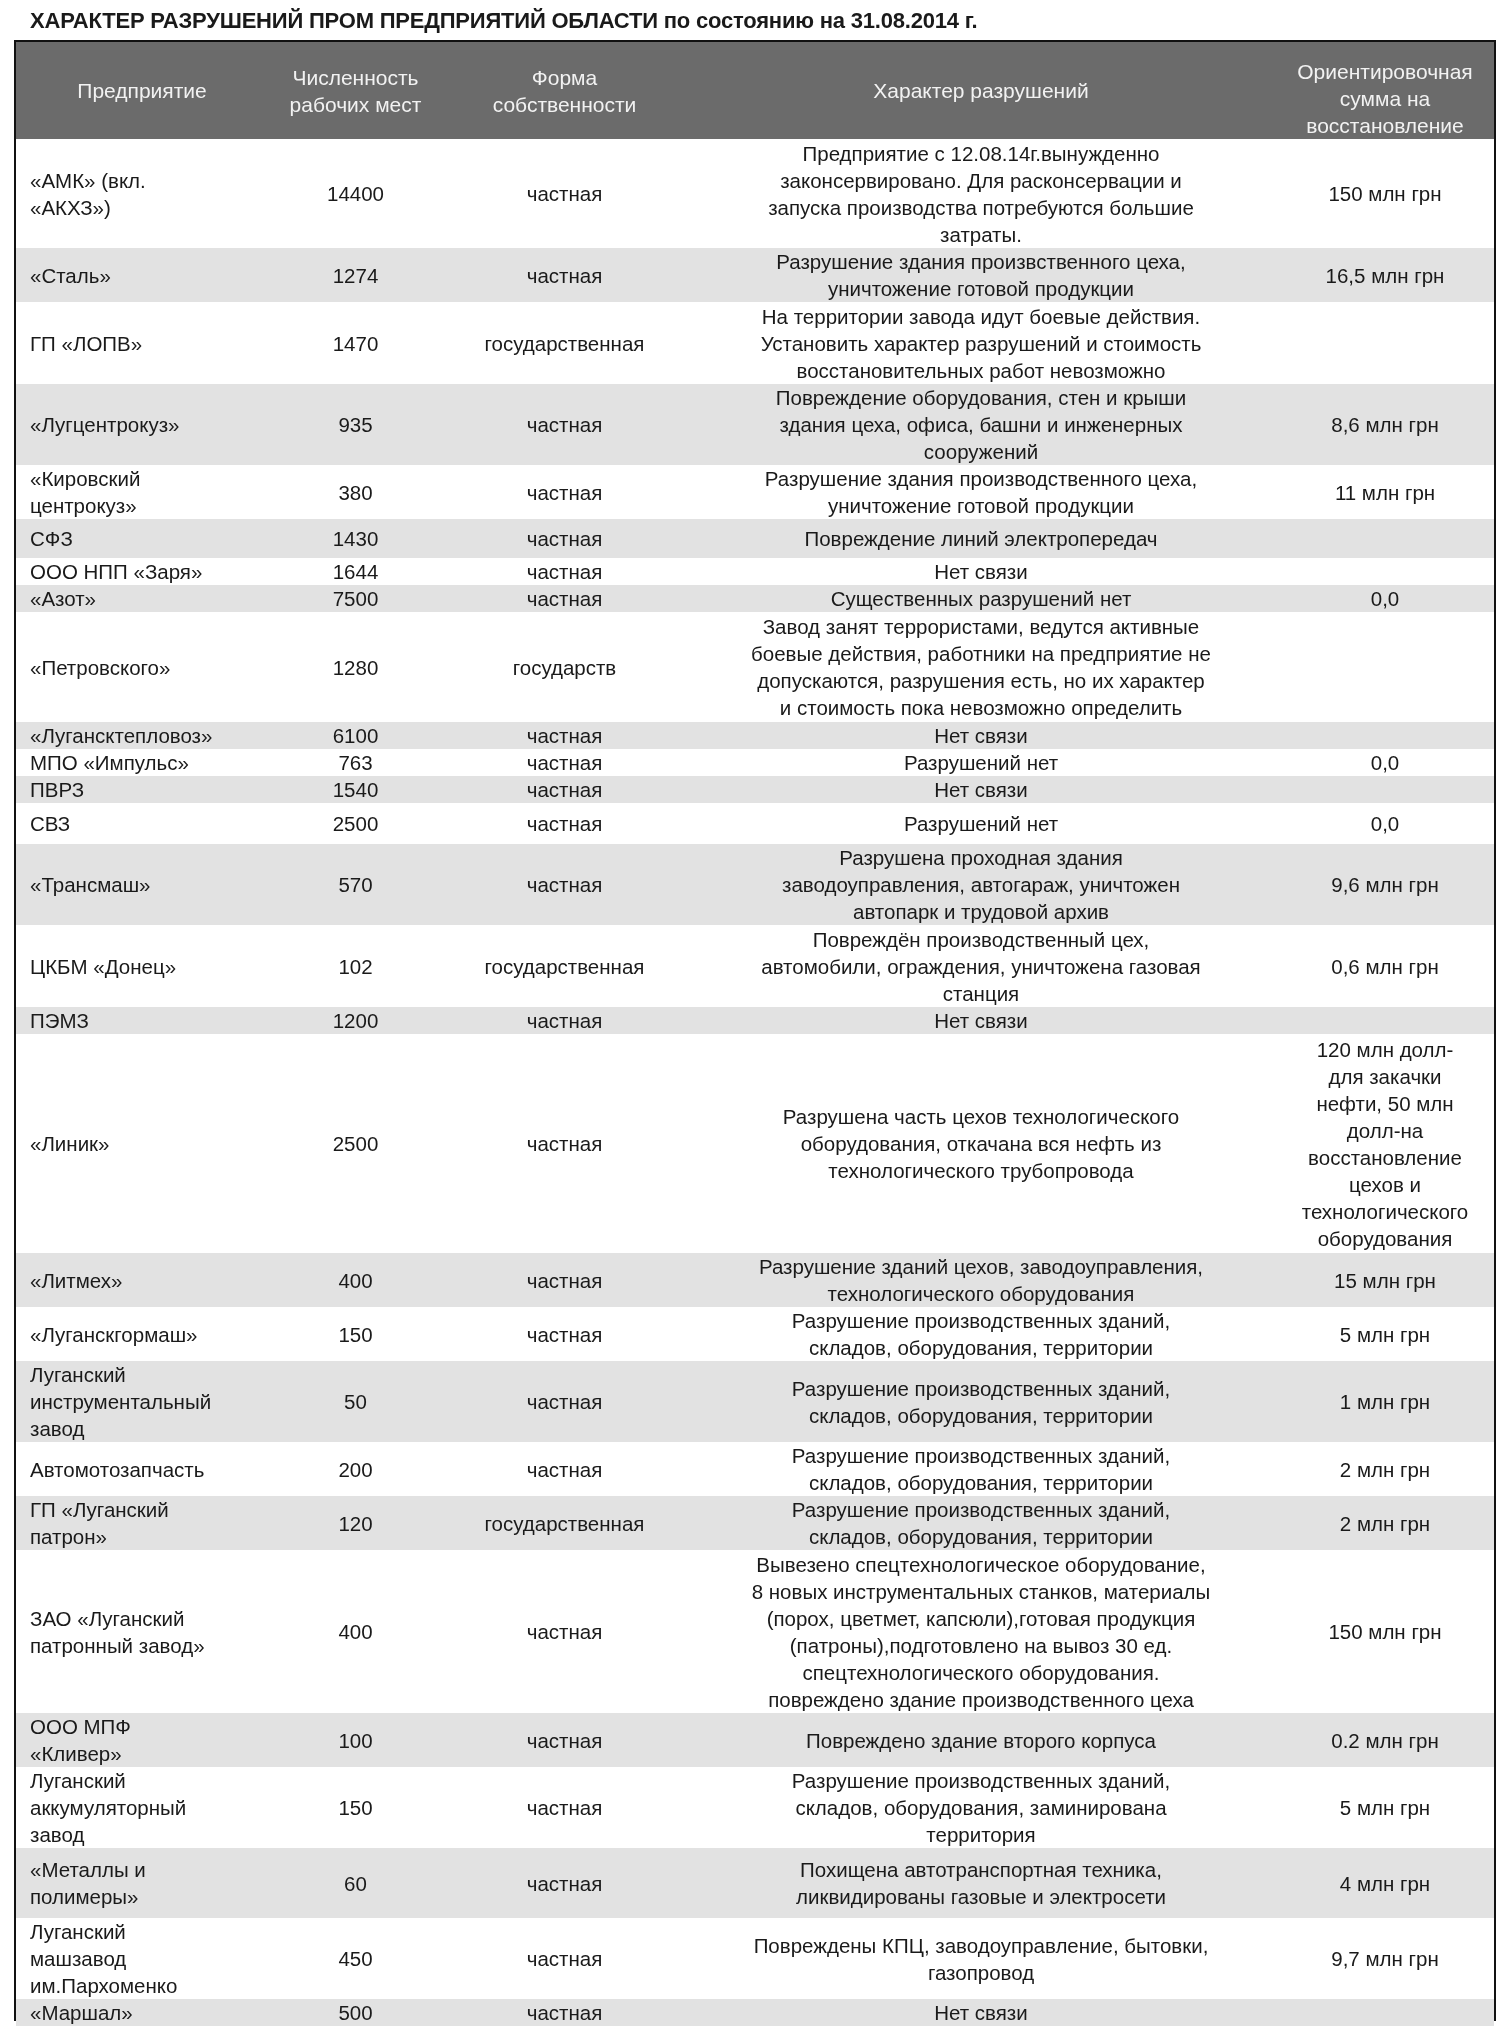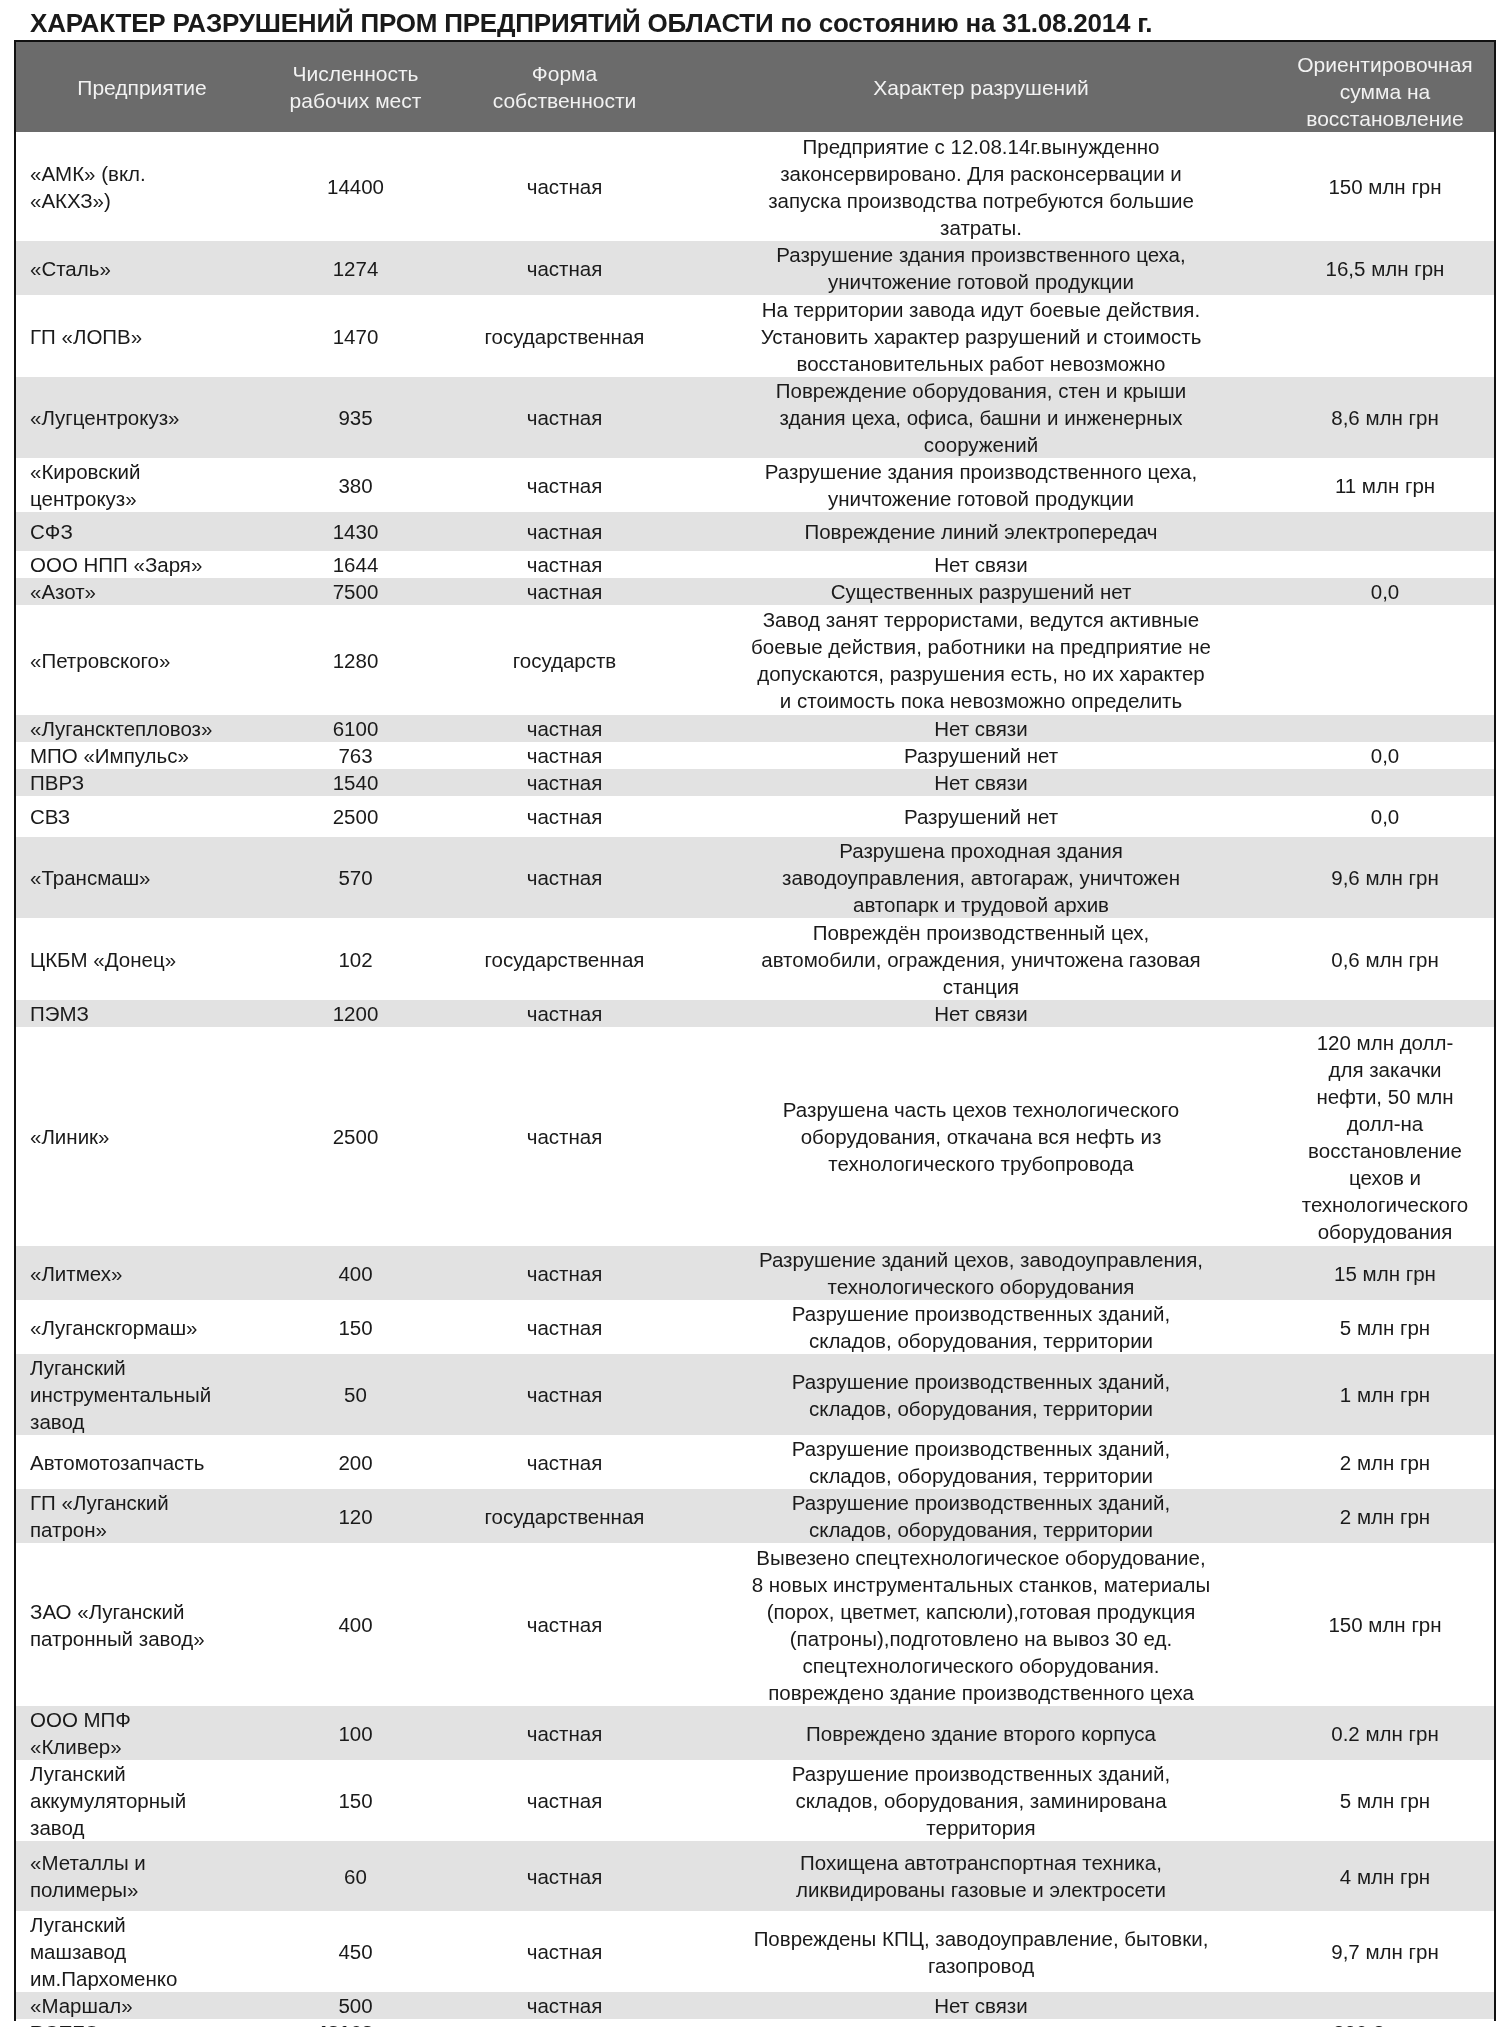--- a/index.html
+++ b/index.html
@@ -3,21 +3,21 @@
 <meta charset="utf-8">
 <style>
   html, body { margin: 0; padding: 0; background: #ffffff; }
   body {
     width: 1512px; height: 2027px; position: relative; overflow: hidden;
     font-family: "Liberation Sans", "DejaVu Sans", sans-serif;
     color: #1a1a1a;
   }
   .title {
     position: absolute; left: 30px; top: 8px;
-    font-size: 26px; font-weight: bold; letter-spacing: -0.2px;
+    font-size: 22px; font-weight: bold; letter-spacing: -0.2px;
     white-space: nowrap;
   }
   .title .lead { font-weight: bold; }
   .title .tail { font-weight: bold; }
   .tablewrap {
     position: absolute; left: 14px; top: 40px; width: 1482px; height: 1981px;
     border: 2px solid #111; box-sizing: border-box; background: #fff;
   }
   table {
     border-collapse: collapse; width: 1478px; table-layout: fixed;
@@ -26,21 +26,21 @@
   col.c1 { width: 252px; }
   col.c2 { width: 175px; }
   col.c3 { width: 243px; }
   col.c4 { width: 590px; }
   col.c5 { width: 218px; }
   thead th {
     background: #6b6b6b; color: #f2f2f2; font-weight: normal;
     font-size: 21px; line-height: 27px; height: 80px; padding: 0 4px;
     vertical-align: middle; text-align: center;
   }
-  thead th.h5 { vertical-align: top; padding-top: 9px; }
+  thead th.h5 { vertical-align: top; padding-top: 16px; }
   tbody td {
     padding: 0 6px; vertical-align: middle; text-align: center;
     white-space: pre-line;
   }
   tbody td.name { text-align: left; padding-left: 14px; }
   tbody tr.odd td { background: #ffffff; }
   tbody tr.even td { background: #e2e2e2; }
   tbody tr.total td { background: #fff; font-weight: bold; vertical-align: top; }
   tbody tr.total td.sum { text-align: right; padding-right: 24px; }
   tbody tr.total td.cnt { text-align: left; padding-left: 48px; }

